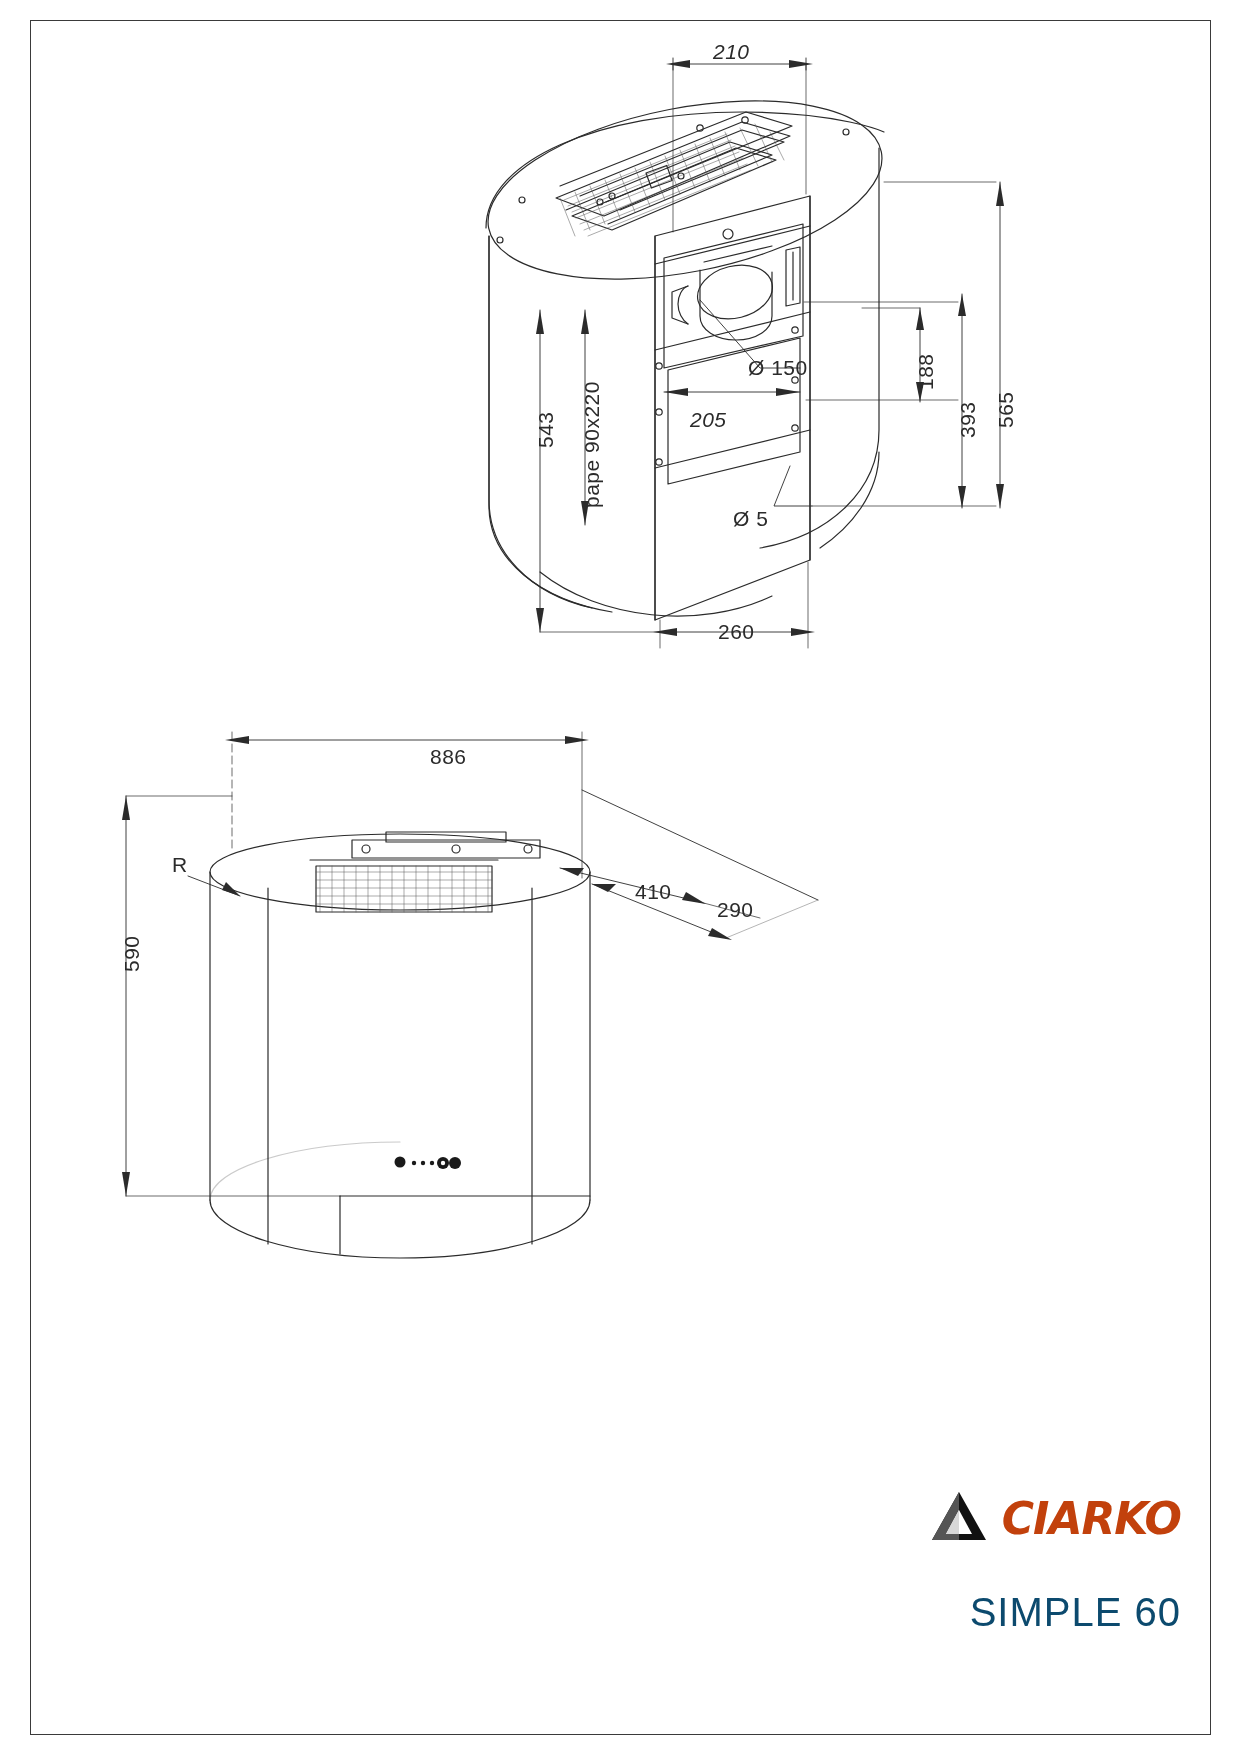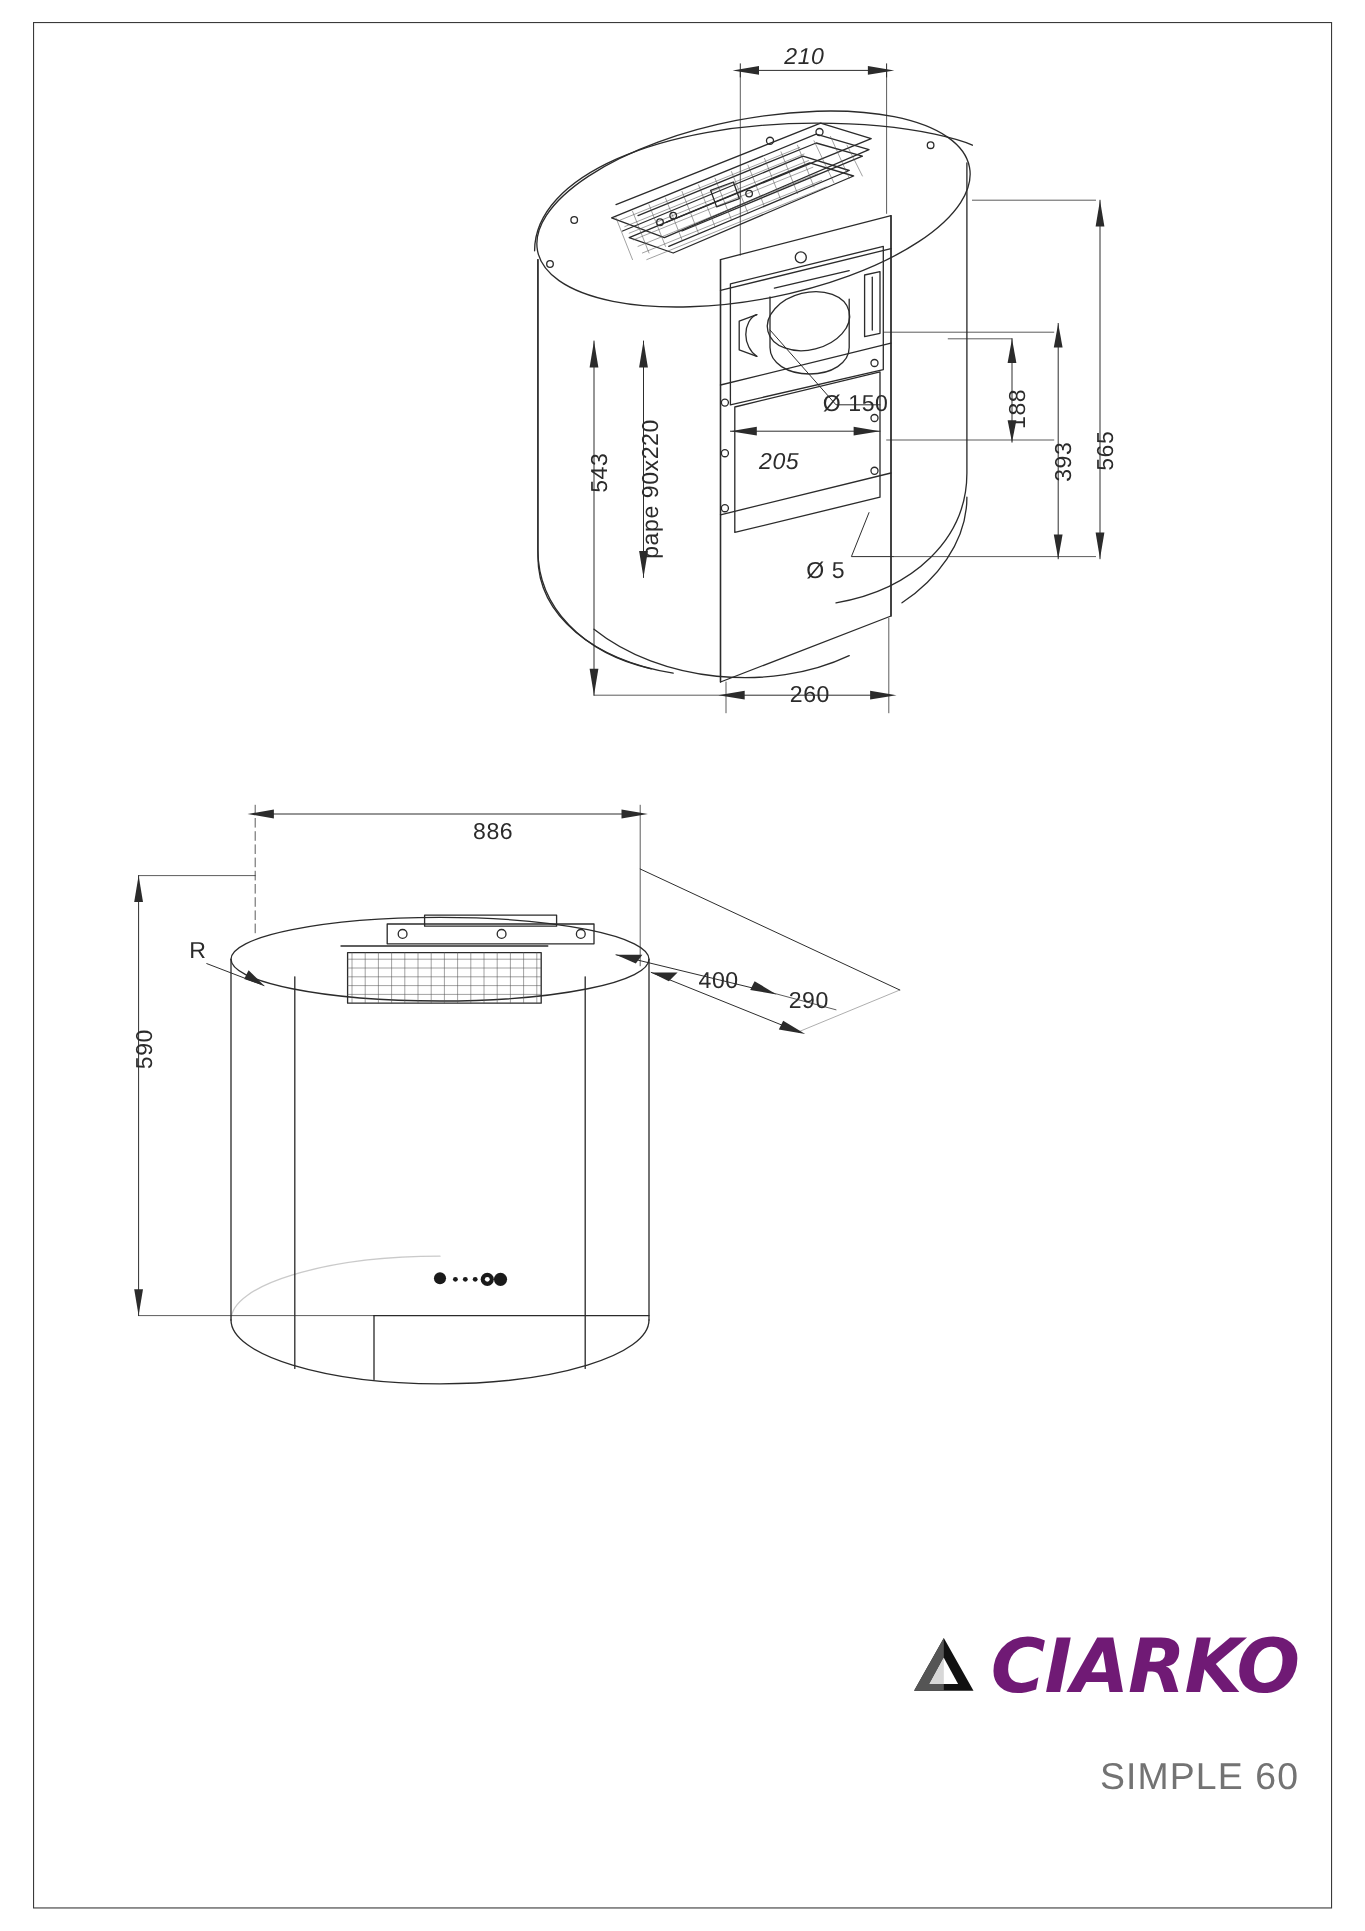--- a/index.html
+++ b/index.html
@@ -48,33 +48,33 @@
   .brand {
     position: absolute;
     right: 60px;
     bottom: 205px;
     display: flex;
     align-items: center;
     gap: 12px;
   }
   .brand-word {
     font-family: "DejaVu Sans", sans-serif;
-    font-size: 68px;
+    font-size: 44px;
     font-weight: bold;
     font-style: italic;
     letter-spacing: -1px;
-    color: #701a75;
+    color: #c2410c;
     line-height: 1;
   }
   .model {
     position: absolute;
     right: 60px;
     bottom: 120px;
-    font-size: 34px;
-    color: #737373;
+    font-size: 40px;
+    color: #0c4a6e;
     letter-spacing: 1px;
   }
 </style>
 </head>
 <body>
 
 <div id="sheet"></div>
 
 <svg class="layer" viewBox="0 0 1241 1755" xmlns="http://www.w3.org/2000/svg">
   <g fill="none" stroke="#2b2b2b" stroke-width="1.2" stroke-linejoin="round" stroke-linecap="round">
@@ -322,21 +322,21 @@
 <div class="dimtext" style="left:748px; top:356px;">Ø 150</div>
 <div class="dimtext" style="left:690px; top:408px;font-style:italic;">205</div>
 <div class="dimtext" style="left:733px; top:494px;margin-top:13px;">Ø 5</div>
 <div class="dimtext vert" style="left:914px; top:390px;">188</div>
 <div class="dimtext vert" style="left:956px; top:438px;">393</div>
 <div class="dimtext vert" style="left:994px; top:428px;">565</div>
 <div class="dimtext" style="left:718px; top:620px;">260</div>
 
 <div class="dimtext" style="left:430px; top:745px;">886</div>
 <div class="dimtext" style="left:172px; top:853px;">R</div>
-<div class="dimtext" style="left:635px; top:880px;">400</div>
+<div class="dimtext" style="left:635px; top:880px;">410</div>
 <div class="dimtext" style="left:717px; top:898px;">290</div>
 <div class="dimtext vert" style="left:120px; top:972px;">590</div>
 
 <div class="brand">
   <svg width="62" height="62" viewBox="0 0 62 62">
     <polygon points="31,4 58,52 4,52" fill="#111"></polygon>
     <polygon points="31,4 31,52 4,52" fill="#555"></polygon>
     <polygon points="31,22 44,46 18,46" fill="#ffffff"></polygon>
     <polygon points="31,22 31,46 18,46" fill="#d8d8d8"></polygon>
   </svg>

